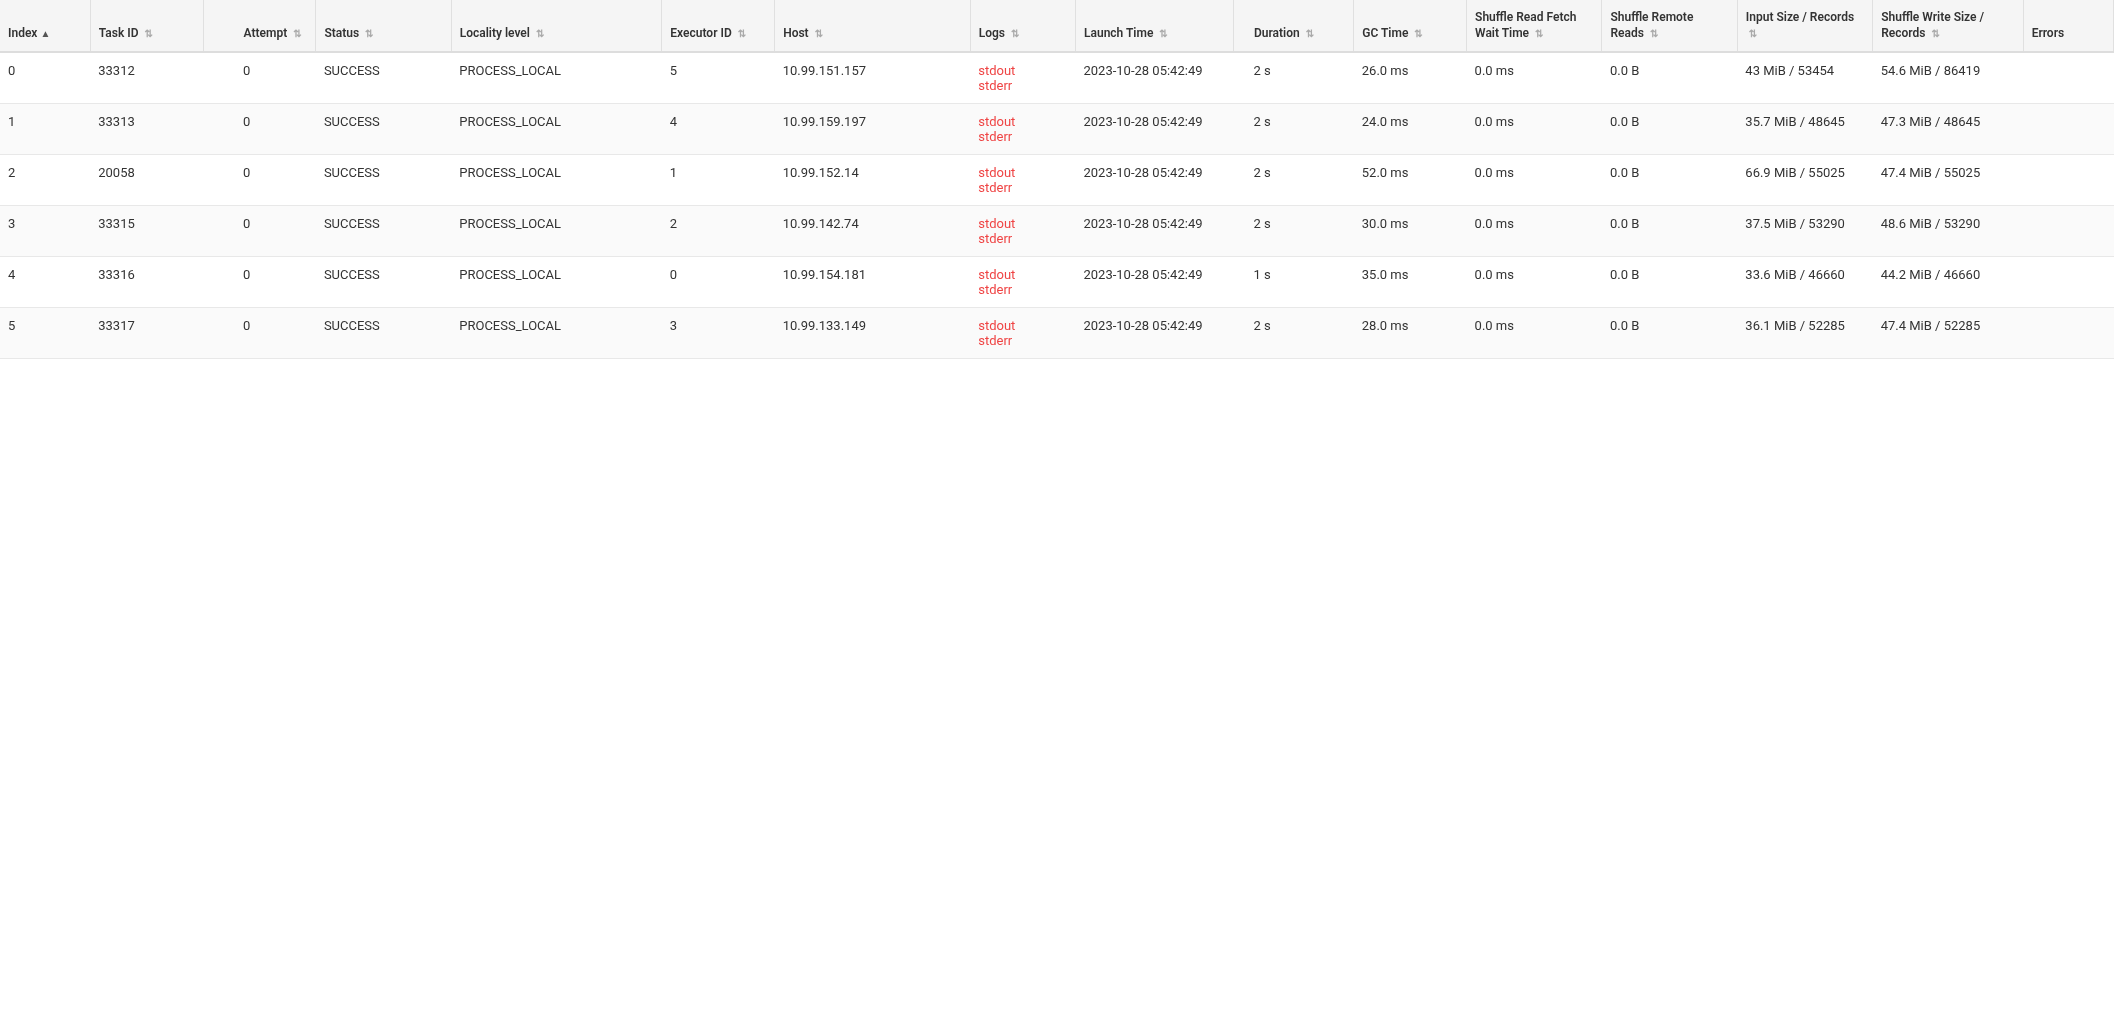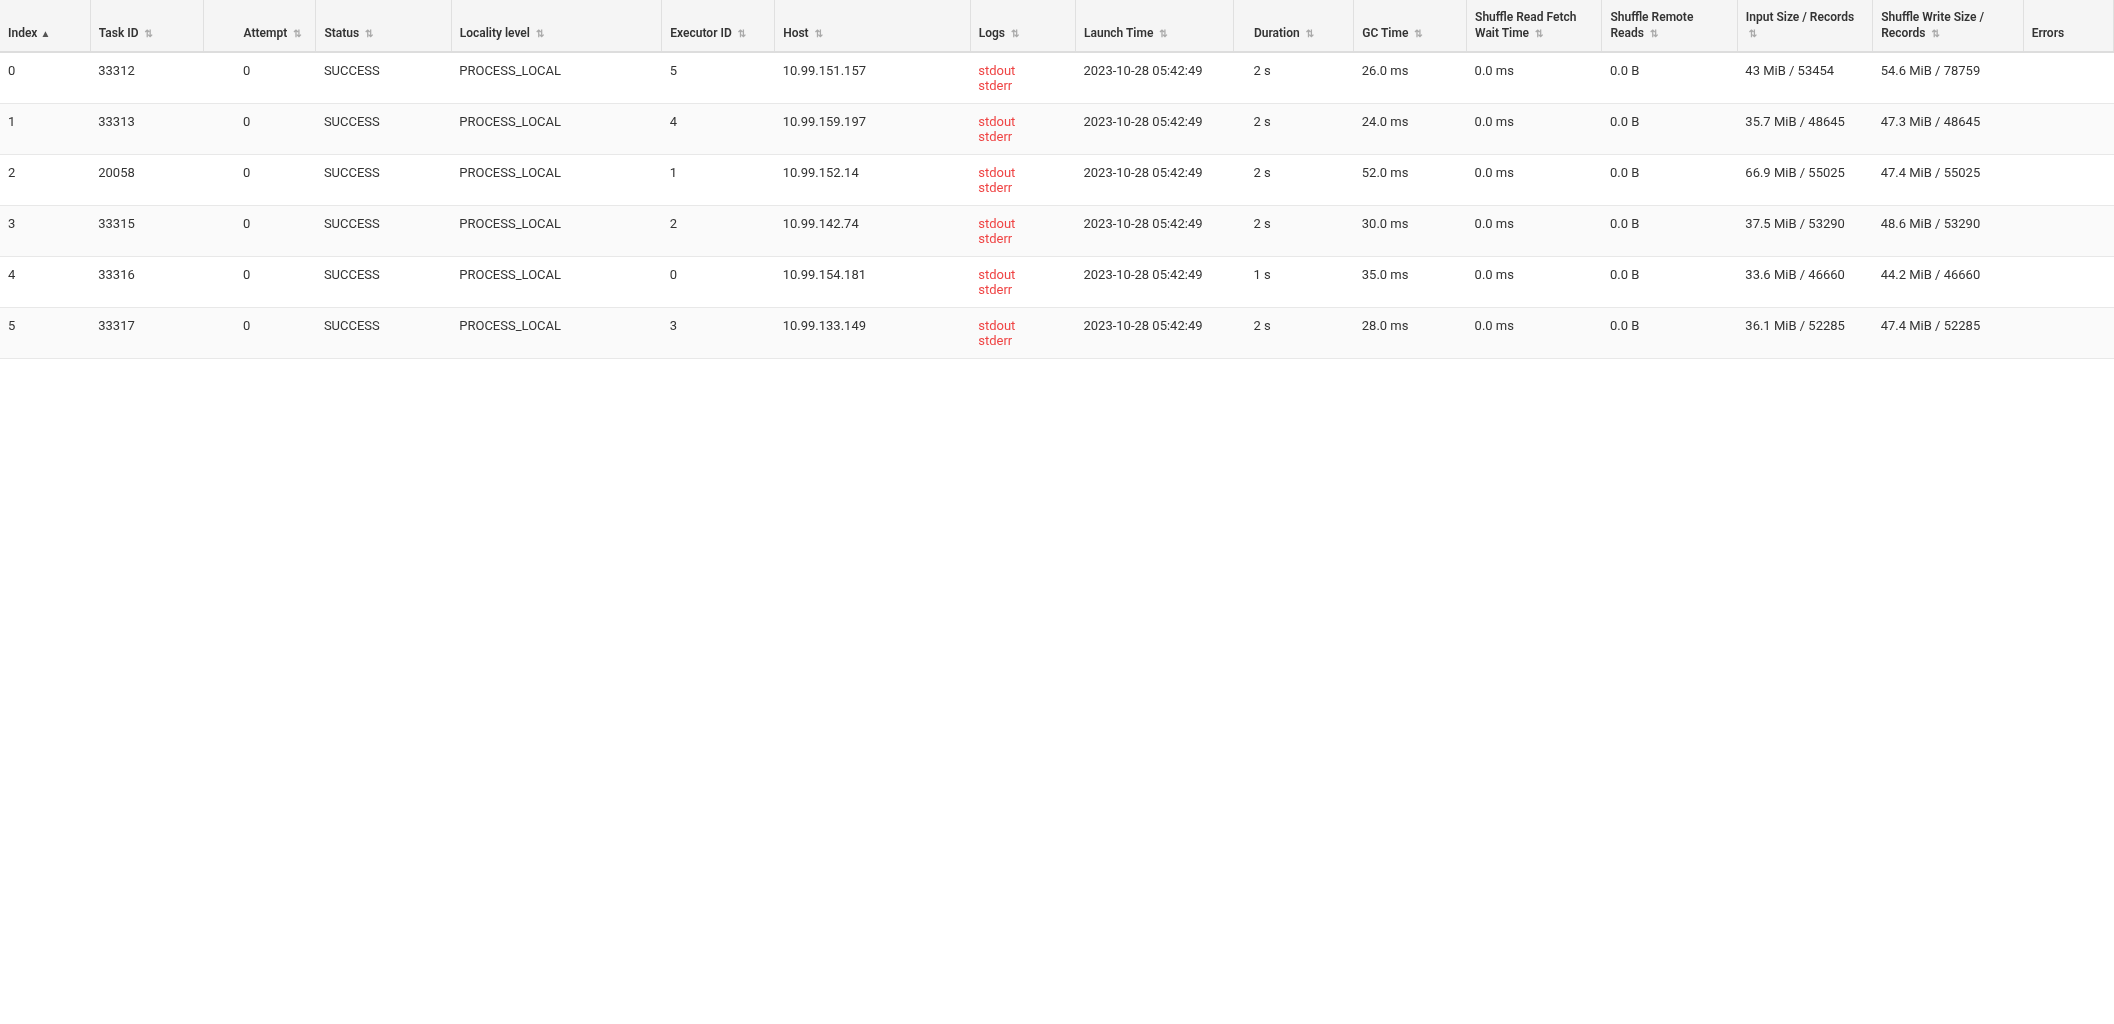--- a/index.html
+++ b/index.html
@@ -165,21 +165,21 @@
           <td class="col-logs">
             <a class="link" href="#">stdout</a>
             <a class="link" href="#">stderr</a>
           </td>
           <td class="col-launch">2023-10-28 05:42:49</td>
           <td class="col-duration">2 s</td>
           <td class="col-gctime">26.0 ms</td>
           <td class="col-srfwt">0.0 ms</td>
           <td class="col-srr">0.0 B</td>
           <td class="col-isr">43 MiB / 53454</td>
-          <td class="col-swr">54.6 MiB / 78759</td>
+          <td class="col-swr">54.6 MiB / 86419</td>
           <td class="col-errors"></td>
         </tr>
         <tr>
           <td class="col-index">1</td>
           <td class="col-taskid">33313</td>
           <td class="col-attempt">0</td>
           <td class="col-status">SUCCESS</td>
           <td class="col-locality">PROCESS_LOCAL</td>
           <td class="col-execid">4</td>
           <td class="col-host">10.99.159.197</td>

